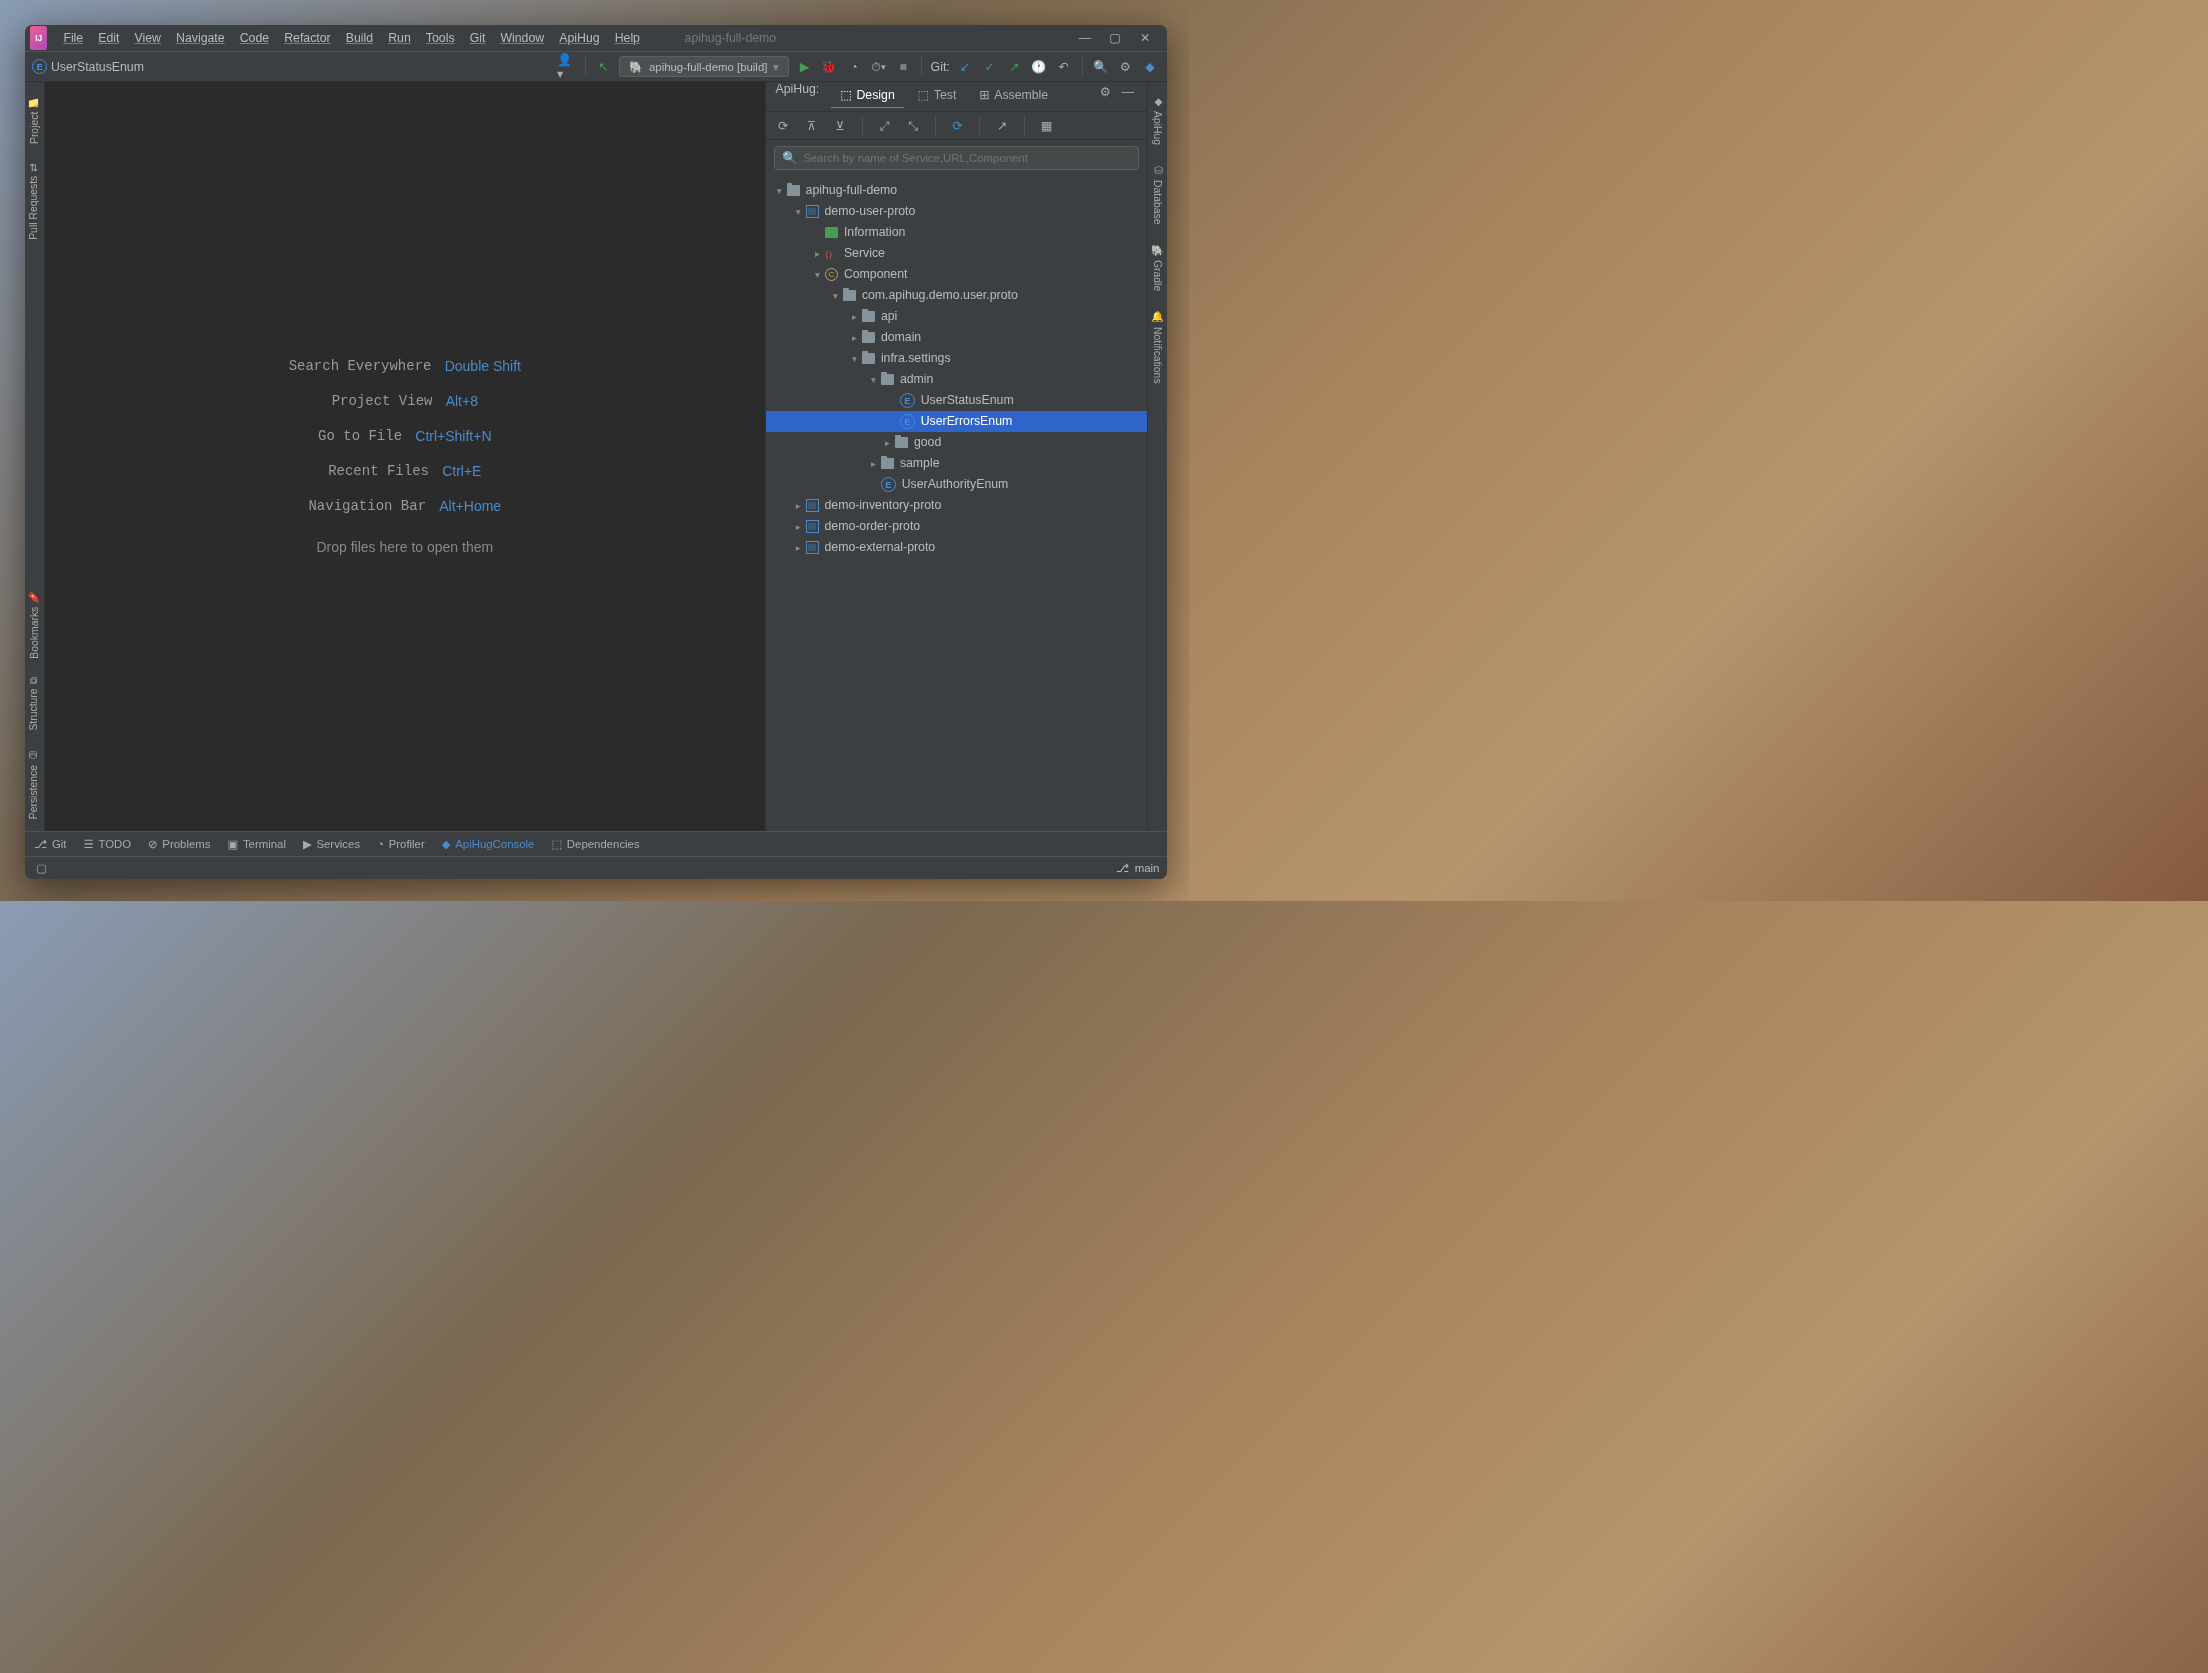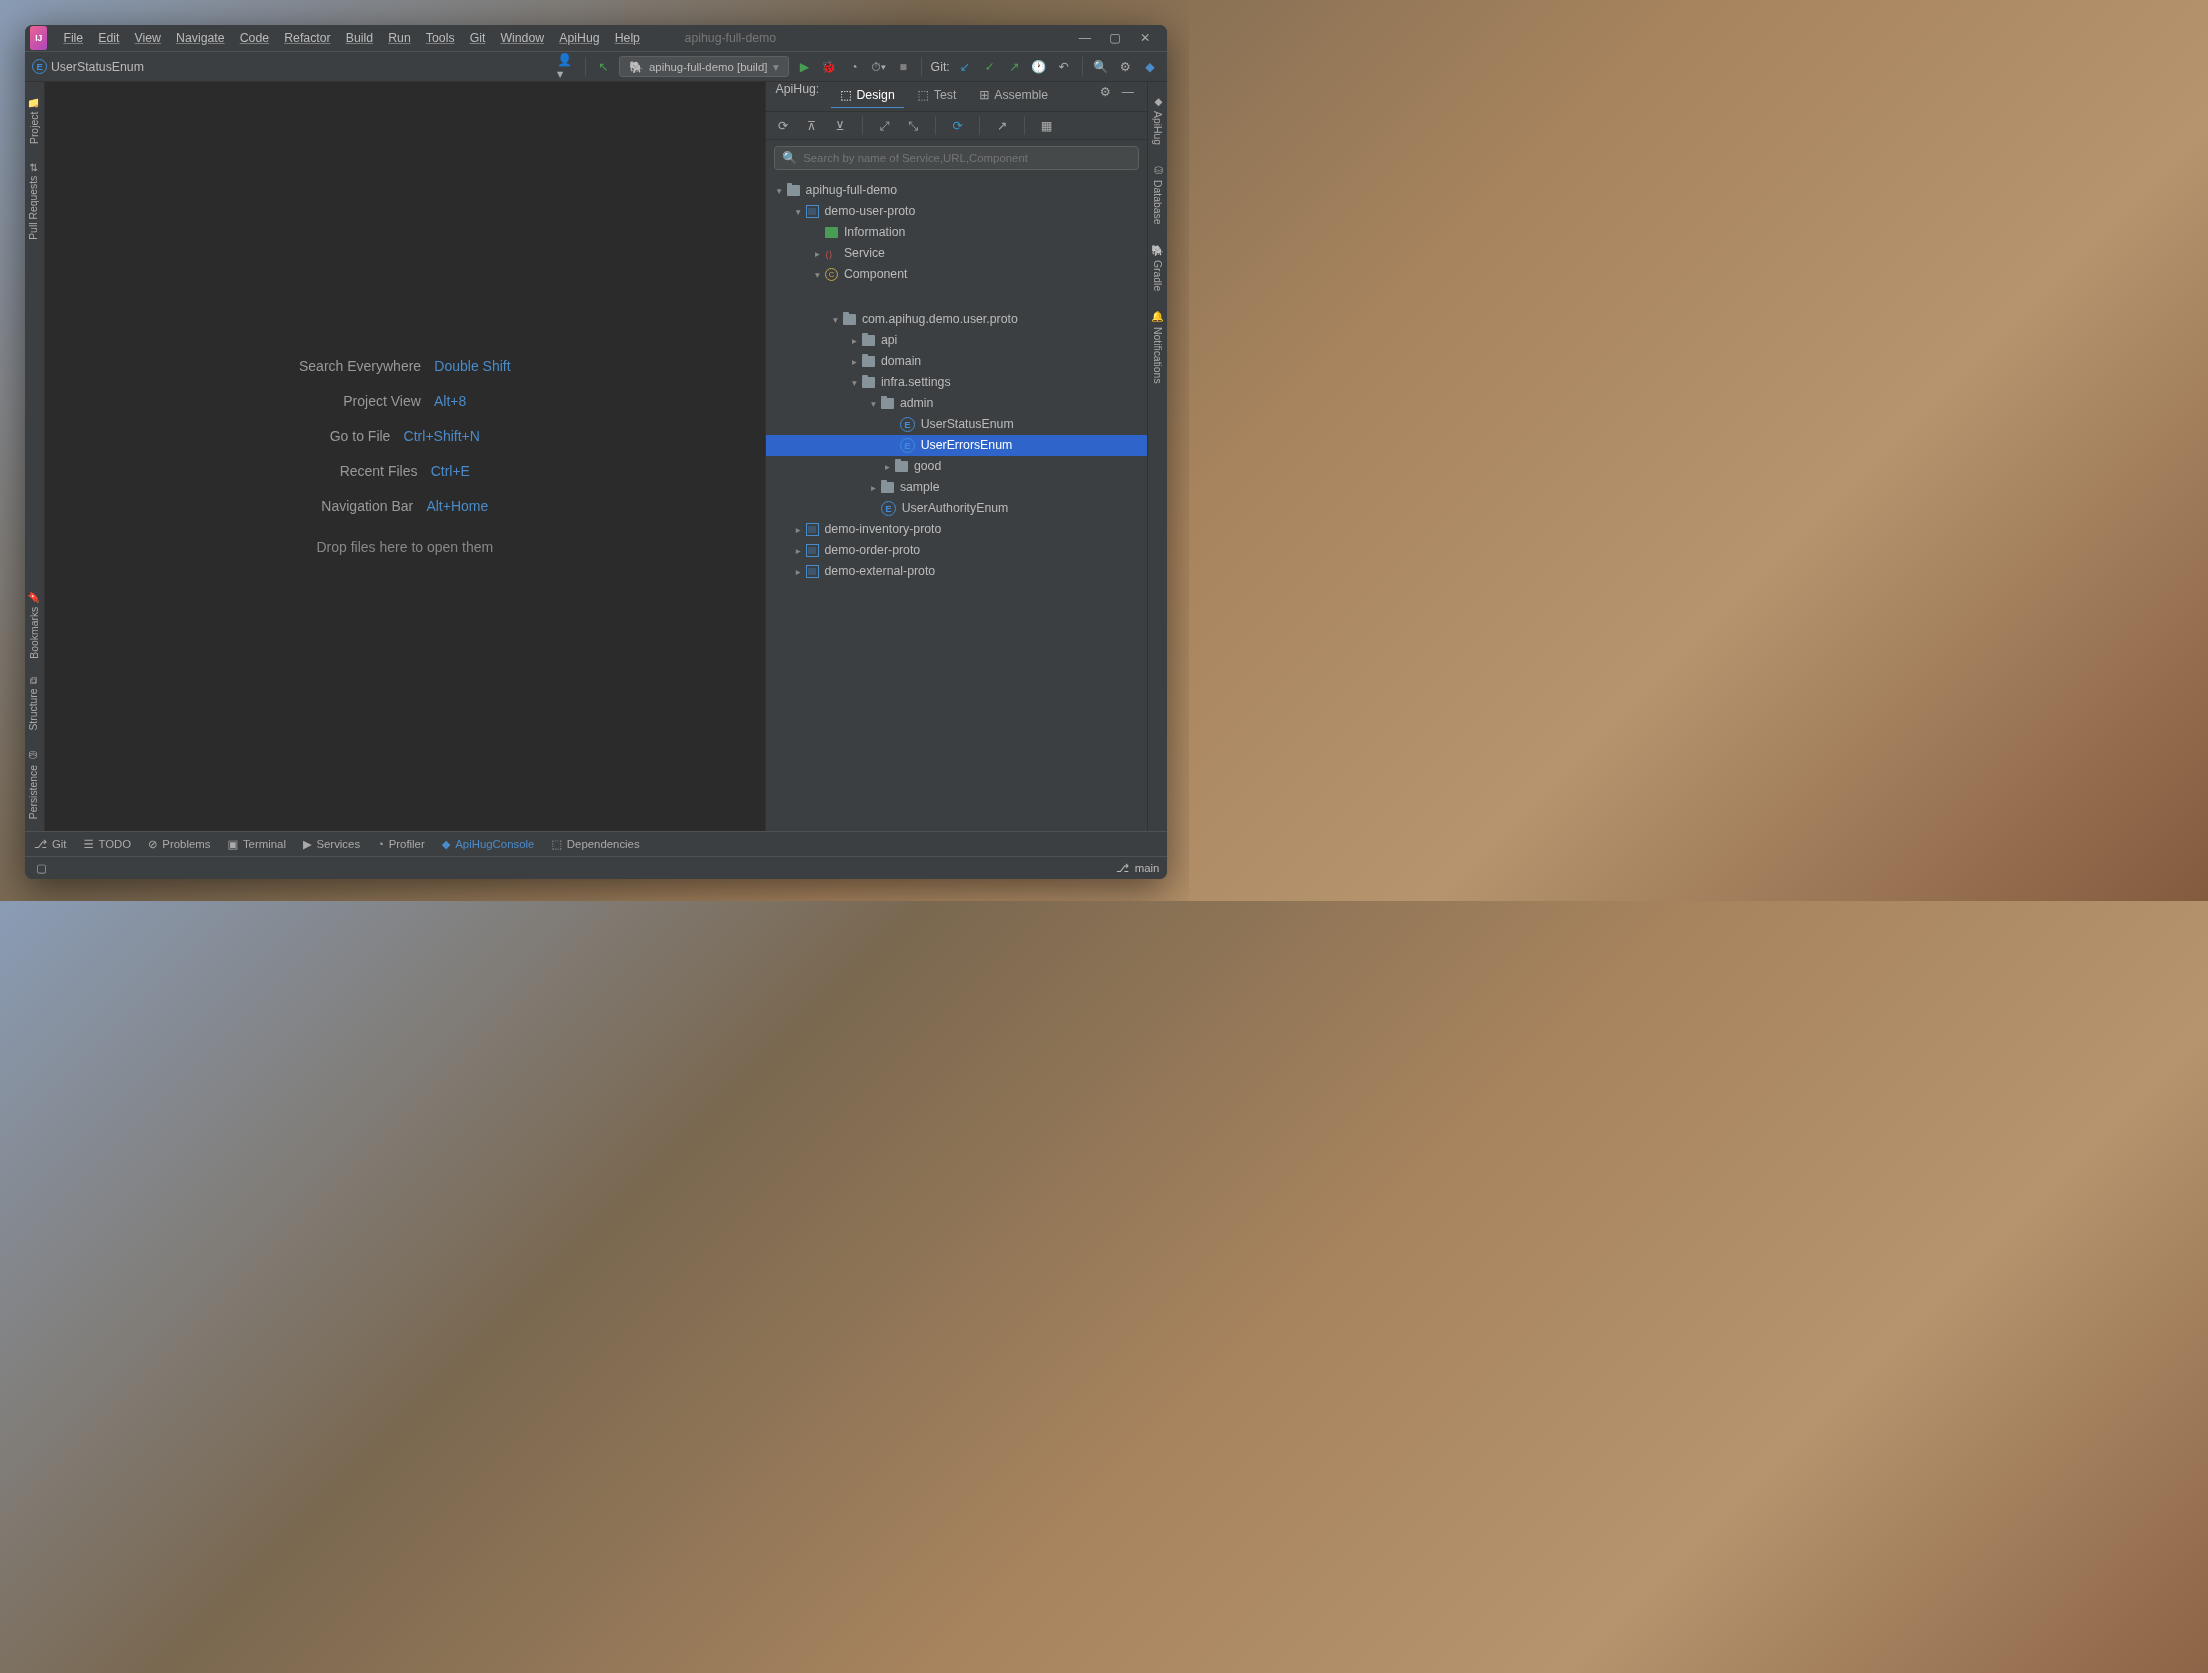--- a/index.html
+++ b/index.html
@@ -21,21 +21,21 @@
 .run-config { background: #4c5052; border:0.9px solid #5e6060; border-radius:2.8px; padding: 2.8px 9.5px; display: flex; align-items: center; gap: 5.7px; font-size:11.4px; }
 .icon-green { color: #499c54; }
 .icon-blue { color: #3592c4; }
 .icon-gray { color: #808080; }
 .body { flex: 1; display: flex; overflow: hidden; }
 .left-gutter, .right-gutter { width: 20px; background: #3c3f41; display: flex; flex-direction: column; align-items: center; padding-top: 5.7px; border-right: 0.9px solid #323232; }
 .right-gutter { border-right: none; border-left: 0.9px solid #323232; }
 .gutter-tab { writing-mode: vertical-rl; transform: rotate(180deg); padding: 7.6px 1.9px; font-size: 10.4px; cursor: pointer; color:#aaa; margin-bottom: 3.8px; display:flex; align-items:center; gap:3.8px; }
 .editor-area { flex: 1; background: #2b2b2b; display: flex; flex-direction: column; align-items: center; justify-content: center; gap: 19px; border-right: 0.9px solid #323232; }
 .hint-row { display: flex; gap: 13.2px; font-size: 14px; align-items:center; }
-.hint-label { color: #999; }
+.hint-label { color: #999; font-family: Liberation Mono, monospace; }
 .hint-shortcut { color: #4a8bca; }
 .drop-hint { color: #888; font-size: 14px; margin-top:5.7px; }
 .side-panel { width: 381px; background: #3c3f41; display: flex; flex-direction: column; }
 .panel-tabs { height: 30px; display: flex; align-items: flex-start; padding: 0 9.5px; gap: 3.8px; border-bottom: 0.9px solid #323232; }
 .panel-title { font-size: 12.3px; margin-right: 7.6px; }
 .ptab { padding: 5.7px 9.5px; cursor: pointer; display: flex; align-items: center; gap: 4.7px; font-size: 12.3px; color:#aaa; border-bottom: 1.9px solid transparent; }
 .ptab.active { color: #fff; border-bottom: 1.9px solid #4a8bca; }
 .ptab-spacer { flex: 1; }
 .panel-toolbar { height: 28px; display: flex; align-items: center; padding: 0 7.6px; gap: 9.5px; border-bottom: 0.9px solid #323232; }
 .search-box { margin: 5.7px 7.6px; background: #45494a; border: 0.9px solid #5e6060; border-radius: 3.8px; height: 24.6px; display: flex; align-items: center; padding: 0 7.6px; gap: 5.7px; }
@@ -212,21 +212,21 @@
           <div class="tree-row" style="padding-left: 44px;">
             <span class="arrow right"></span>
             <span class="svc-icon"></span>
             <span>Service</span>
           </div>
           <div class="tree-row" style="padding-left: 44px;">
             <span class="arrow down"></span>
             <span class="comp-icon">C</span>
             <span>Component</span>
           </div>
-          <div class="tree-row" style="padding-left: 62px; margin-top: 24px;">
+          <div class="tree-row" style="padding-left: 62px;">
             <span class="arrow down"></span>
             <span class="folder-icon"></span>
             <span>com.apihug.demo.user.proto</span>
           </div>
           <div class="tree-row" style="padding-left: 81px;">
             <span class="arrow right"></span>
             <span class="folder-icon"></span>
             <span>api</span>
           </div>
           <div class="tree-row" style="padding-left: 81px;">

